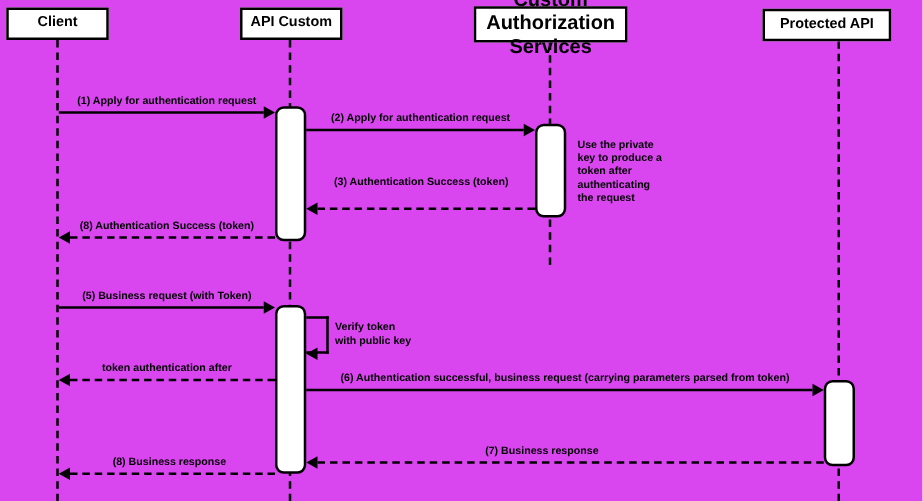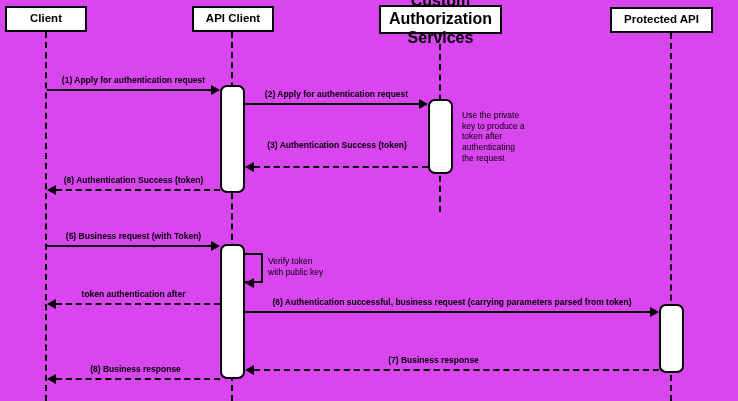--- a/index.html
+++ b/index.html
@@ -33,39 +33,39 @@
   .selfloop{
     position:absolute;box-sizing:border-box;
     border:2px solid #000;border-left:none;background:transparent;z-index:4;
   }
 
   .msg-label{
     position:absolute;font-size:8.5px;font-weight:bold;
     text-align:center;white-space:nowrap;z-index:6;
   }
   .note{
-    position:absolute;font-size:8.5px;font-weight:normal;
+    position:absolute;font-size:8.5px;font-weight:bold;
     white-space:pre-line;line-height:1.25;text-align:left;z-index:6;
   }
 </style>
 </head>
 <body>
 
 <div class="diagram">
 
   <div class="lifeline" style="left:45px;top:32px;height:369px"></div>
   <div class="lifeline" style="left:231px;top:32px;height:369px"></div>
   <div class="lifeline" style="left:439px;top:34px;height:178px"></div>
   <div class="lifeline" style="left:670px;top:33px;height:368px"></div>
 
   <div class="participant" style="left:5px;top:6px;width:82px;height:26px">
     <span>Client</span>
   </div>
   <div class="participant" style="left:192px;top:6px;width:82px;height:26px">
-    <span>API Client</span>
+    <span>API Custom</span>
   </div>
   <div class="participant p-custom" style="left:379px;top:5px;width:123px;height:29px">
     <span>Custom Authorization
 Services</span>
   </div>
   <div class="participant" style="left:610px;top:7px;width:103px;height:26px">
     <span>Protected API</span>
   </div>
 
   <div class="activation" style="left:220px;top:85px;height:108px"></div>

